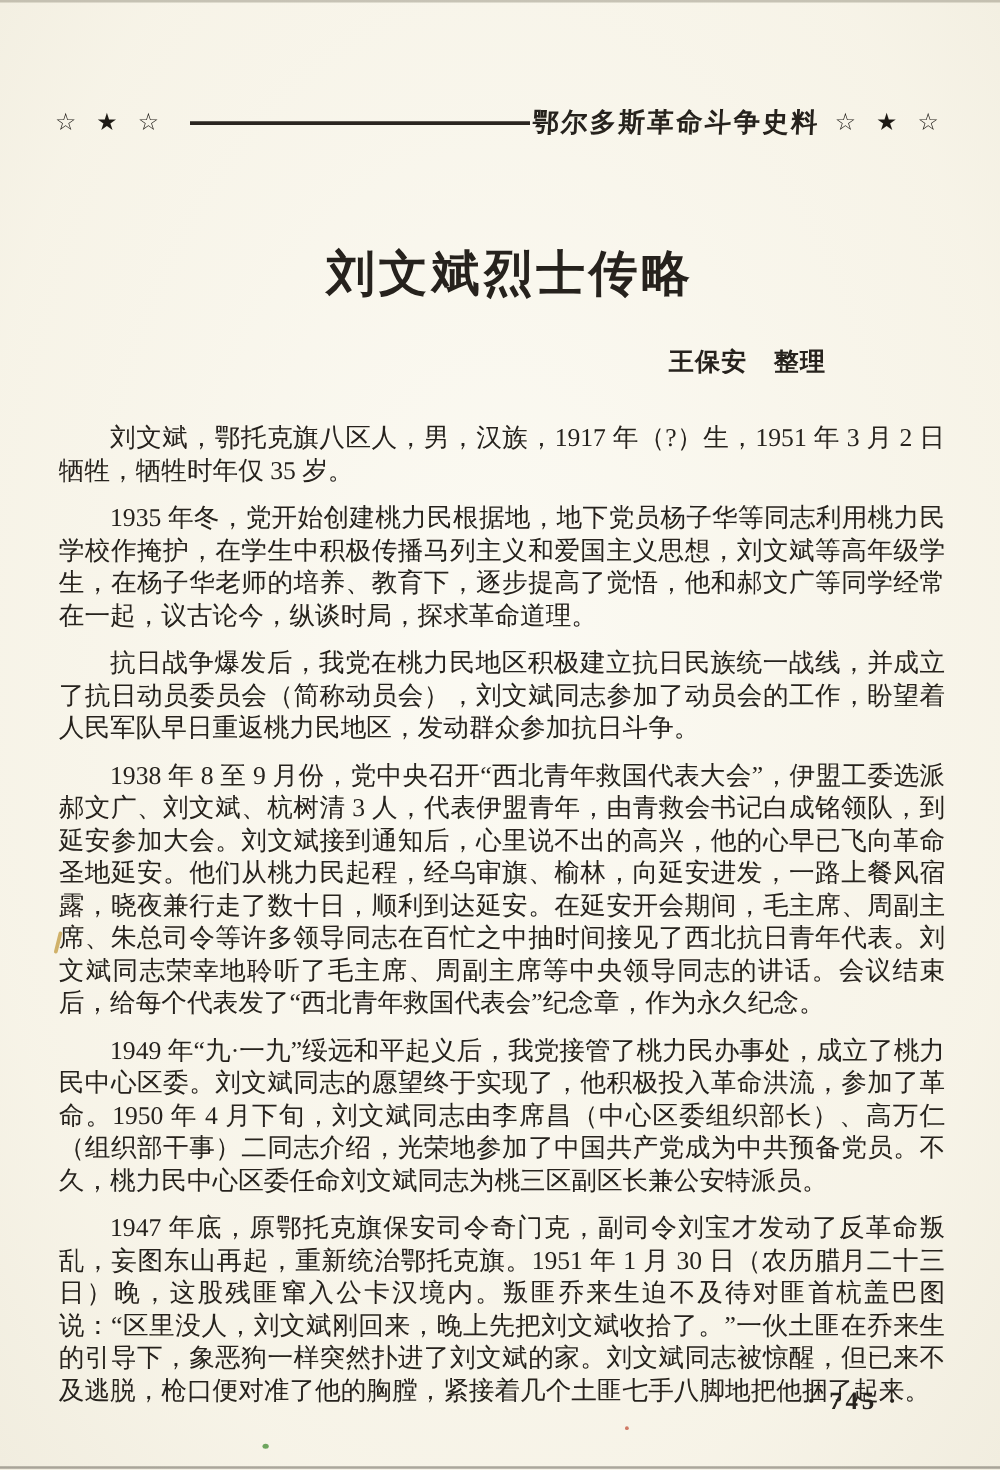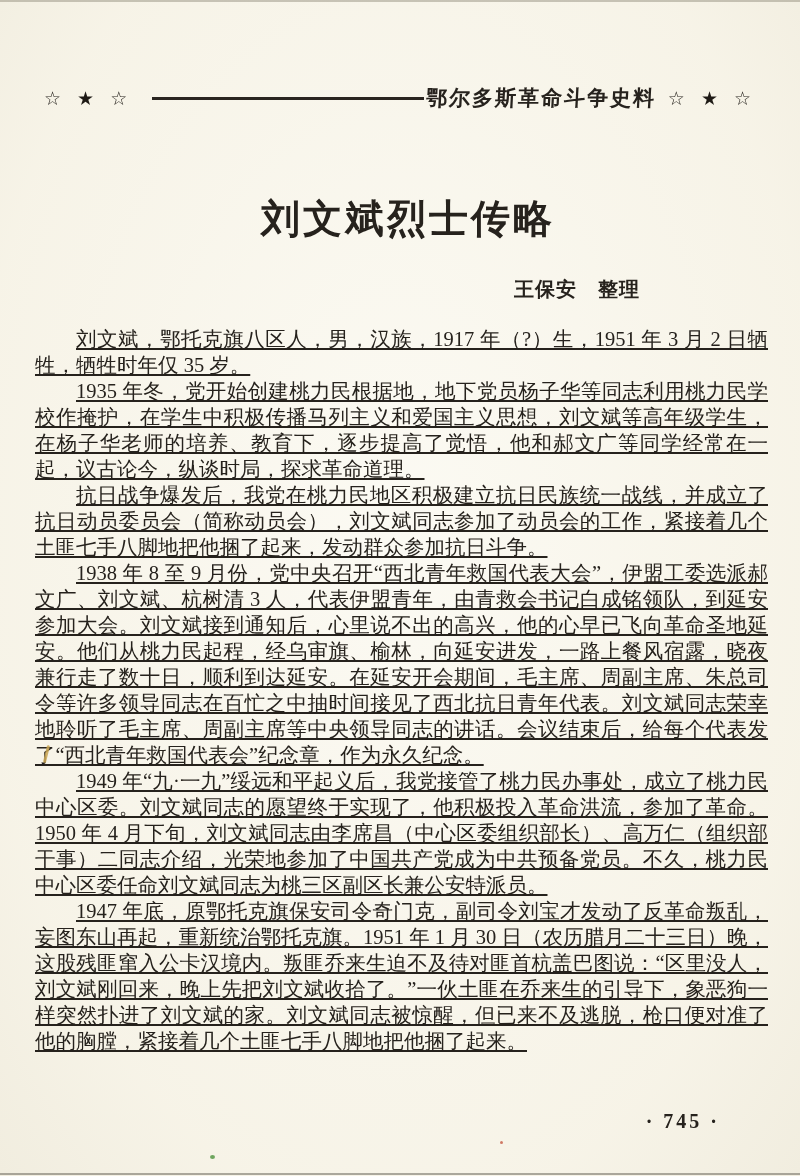--- a/index.html
+++ b/index.html
@@ -30,30 +30,30 @@
     font-size: 21px; font-weight: 700; letter-spacing: 2px;
     white-space: nowrap; margin-right: 12px;
     transform: skewX(-3deg);
   }
 
   .title {
     position: absolute; top: 192px; left: 16px; right: 0; margin: 0;
     text-align: center; font-size: 39px; font-weight: 700; letter-spacing: 3px;
   }
   .byline {
-    position: absolute; top: 276px; right: 160px;
+    position: absolute; top: 276px; right: 139px;
     font-size: 20px; font-weight: 600; letter-spacing: 1px;
   }
 
   .body-text {
     position: absolute; top: 326px; left: 35px; right: 32px;
     font-size: 20.5px; line-height: 26px;
     text-align: justify; text-justify: inter-character;
   }
-  .para { margin: 0; text-indent: 2em; text-decoration: underline; }
+  .para { margin: 12px; text-indent: 2em; }
 
   .pagenum {
     position: absolute; top: 1110px; right: 80px;
     font-size: 20px; letter-spacing: 3px; font-weight: 600; margin-left: 42px;
   }
 
   .mark-pen {
     position: absolute; left: 45px; top: 745px; width: 3px; height: 18px;
     background: #c9a452; transform: rotate(14deg); border-radius: 2px; opacity: .85;
   }
@@ -82,21 +82,21 @@
   <h1 class="title">刘文斌烈士传略</h1>
 
   <div class="byline">王保安　整理</div>
 
   <div class="body-text">
 
       <p class="para">刘文斌，鄂托克旗八区人，男，汉族，1917 年（?）生，1951 年 3 月 2 日牺牲，牺牲时年仅 35 岁。</p>
 
       <p class="para">1935 年冬，党开始创建桃力民根据地，地下党员杨子华等同志利用桃力民学校作掩护，在学生中积极传播马列主义和爱国主义思想，刘文斌等高年级学生，在杨子华老师的培养、教育下，逐步提高了觉悟，他和郝文广等同学经常在一起，议古论今，纵谈时局，探求革命道理。</p>
 
-      <p class="para">抗日战争爆发后，我党在桃力民地区积极建立抗日民族统一战线，并成立了抗日动员委员会（简称动员会），刘文斌同志参加了动员会的工作，紧接着几个土匪七手八脚地把他捆了起来，发动群众参加抗日斗争。</p>
+      <p class="para">抗日战争爆发后，我党在桃力民地区积极建立抗日民族统一战线，并成立了抗日动员委员会（简称动员会），刘文斌同志参加了动员会的工作，盼望着人民军队早日重返桃力民地区，发动群众参加抗日斗争。</p>
 
       <p class="para">1938 年 8 至 9 月份，党中央召开“西北青年救国代表大会”，伊盟工委选派郝文广、刘文斌、杭树清 3 人，代表伊盟青年，由青救会书记白成铭领队，到延安参加大会。刘文斌接到通知后，心里说不出的高兴，他的心早已飞向革命圣地延安。他们从桃力民起程，经乌审旗、榆林，向延安进发，一路上餐风宿露，晓夜兼行走了数十日，顺利到达延安。在延安开会期间，毛主席、周副主席、朱总司令等许多领导同志在百忙之中抽时间接见了西北抗日青年代表。刘文斌同志荣幸地聆听了毛主席、周副主席等中央领导同志的讲话。会议结束后，给每个代表发了“西北青年救国代表会”纪念章，作为永久纪念。</p>
 
 
       <p class="para">1949 年“九·一九”绥远和平起义后，我党接管了桃力民办事处，成立了桃力民中心区委。刘文斌同志的愿望终于实现了，他积极投入革命洪流，参加了革命。1950 年 4 月下旬，刘文斌同志由李席昌（中心区委组织部长）、高万仁（组织部干事）二同志介绍，光荣地参加了中国共产党成为中共预备党员。不久，桃力民中心区委任命刘文斌同志为桃三区副区长兼公安特派员。</p>
 
       <p class="para">1947 年底，原鄂托克旗保安司令奇门克，副司令刘宝才发动了反革命叛乱，妄图东山再起，重新统治鄂托克旗。1951 年 1 月 30 日（农历腊月二十三日）晚，这股残匪窜入公卡汉境内。叛匪乔来生迫不及待对匪首杭盖巴图说：“区里没人，刘文斌刚回来，晚上先把刘文斌收拾了。”一伙土匪在乔来生的引导下，象恶狗一样突然扑进了刘文斌的家。刘文斌同志被惊醒，但已来不及逃脱，枪口便对准了他的胸膛，紧接着几个土匪七手八脚地把他捆了起来。</p>
     </div>
 
   <div class="pagenum">· 745 ·</div>

